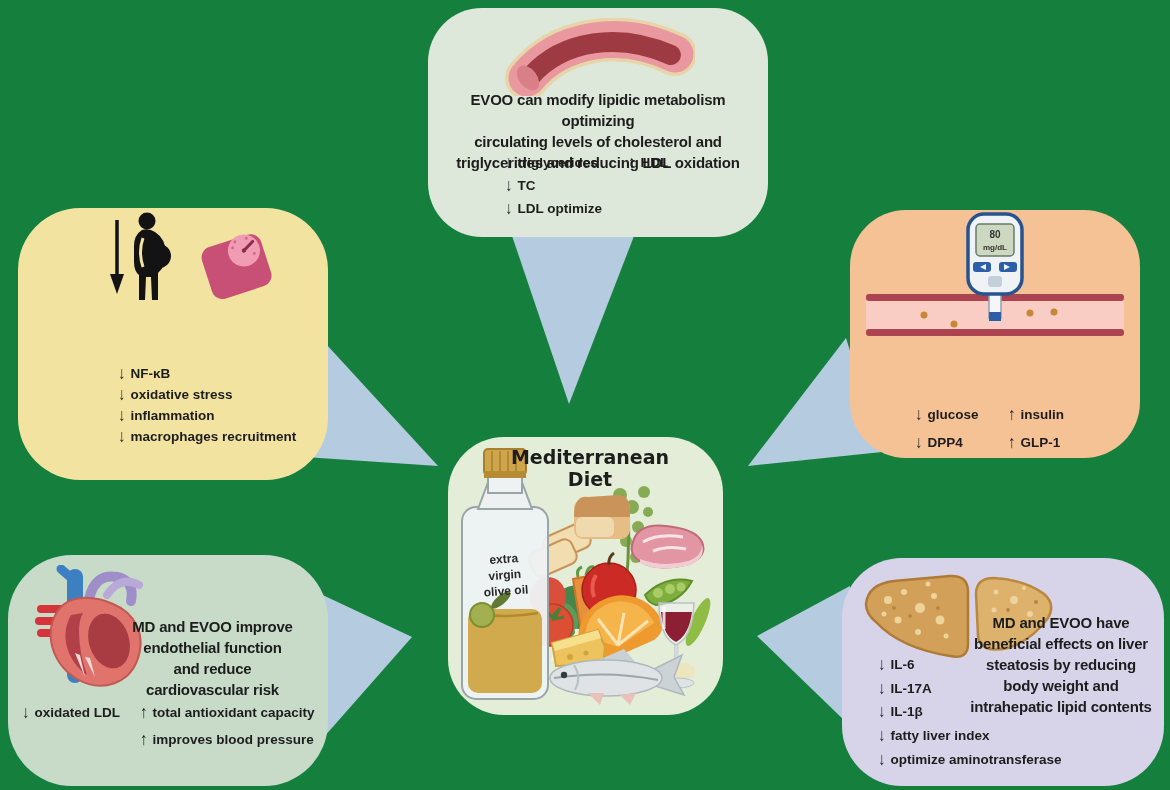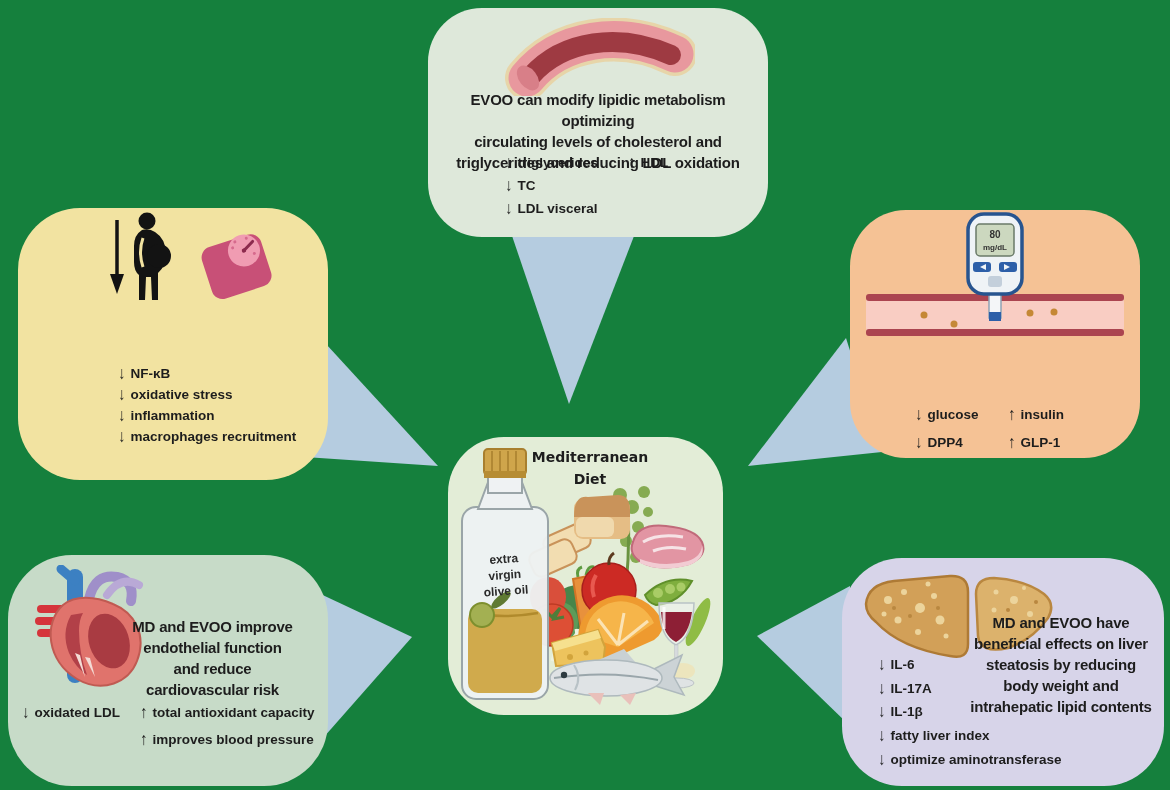--- a/index.html
+++ b/index.html
@@ -6,21 +6,21 @@
   #canvas{position:relative;width:1170px;height:790px;background:#15803d;overflow:hidden;
           font-family:"Liberation Sans",sans-serif;color:#1d1d1d;}
   #arrow-layer{position:absolute;left:0;top:0;z-index:1;}
   .box{position:absolute;z-index:2;}
   .illus{position:absolute;z-index:3;}
   .headline{position:absolute;z-index:4;font-weight:bold;font-size:15px;line-height:21px;
             text-align:center;white-space:pre-line;letter-spacing:-0.2px;}
   .fx{position:absolute;z-index:4;font-weight:bold;font-size:13.5px;white-space:nowrap;}
   .fx .glyph{display:inline-block;font-size:15px;margin-right:5px;transform:scaleY(1.15);}
   #center-title{position:absolute;left:500px;top:446px;width:180px;z-index:5;text-align:center;
-            font-family:"DejaVu Sans",sans-serif;font-weight:bold;font-size:14px;line-height:22px;white-space:pre-line;}
+            font-family:"DejaVu Sans",sans-serif;font-weight:bold;font-size:19px;line-height:22px;white-space:pre-line;}
   .b-lipids{left:428px;top:8px;width:340px;height:229px;background:#dee8da;border-radius:54px;}
   .b-weight{left:18px;top:208px;width:310px;height:272px;background:#f2e3a1;border-radius:62px;}
   .b-glucose{left:850px;top:210px;width:290px;height:248px;background:#f5c295;border-radius:56px;}
   .b-cardio{left:8px;top:555px;width:320px;height:231px;background:#c7dbc8;border-radius:64px;}
   .b-liver{left:842px;top:558px;width:322px;height:228px;background:#d7d4e9;border-radius:60px;}
   .b-center{left:448px;top:437px;width:275px;height:278px;background:#e3edd7;border-radius:56px;}
 </style>
 </head>
 <body>
 
@@ -46,21 +46,21 @@
     <path d="M22,60 C55,20 115,10 170,36" stroke="#e8989e" stroke-width="37" fill="none" stroke-linecap="round"></path>
     <path d="M26,58 C58,22 114,14 166,37" stroke="#9e3a42" stroke-width="20" fill="none" stroke-linecap="round"></path>
     <ellipse cx="23" cy="60" rx="9" ry="14" transform="rotate(-38 23 60)" fill="#d87f88"></ellipse>
   </svg>
   <div class="headline" style="left:433px;top:89px;width:330px">EVOO can modify lipidic metabolism optimizing
 circulating levels of cholesterol and
 triglycerides and reducing LDL oxidation</div>
   <div class="fx" style="left:505px;top:153px"><span class="glyph">↓</span><span>triglycerides</span></div>
   <div class="fx" style="left:628px;top:153px"><span class="glyph">↑</span><span>HDL</span></div>
   <div class="fx" style="left:505px;top:176px"><span class="glyph">↓</span><span>TC</span></div>
-  <div class="fx" style="left:505px;top:199px"><span class="glyph">↓</span><span>LDL visceral</span></div>
+  <div class="fx" style="left:505px;top:199px"><span class="glyph">↓</span><span>LDL optimize</span></div>
 
   <svg class="illus" style="left:105px;top:210px" width="180" height="96" viewBox="0 0 180 96">
     <line x1="12" y1="10" x2="12" y2="68" stroke="#131313" stroke-width="3.5"></line>
     <polygon points="5,64 19,64 12,84" fill="#131313"></polygon>
     <g>
       <circle cx="42" cy="11" r="8.5" fill="#131313"></circle>
       <path d="M37,20 Q29,25 29,36 L29,52 Q29,61 34,65 L34,90 L40,90 L41,67 L46,67 L47,90 L53,90 L53,63 Q61,56 61,44 Q61,29 50,22 Q44,18 37,20 Z" fill="#131313"></path>
       <circle cx="54" cy="46" r="12" fill="#131313"></circle>
       <path d="M38,28 Q33,42 38,57" stroke="#f2e3a1" stroke-width="3" fill="none"></path>
     </g>

